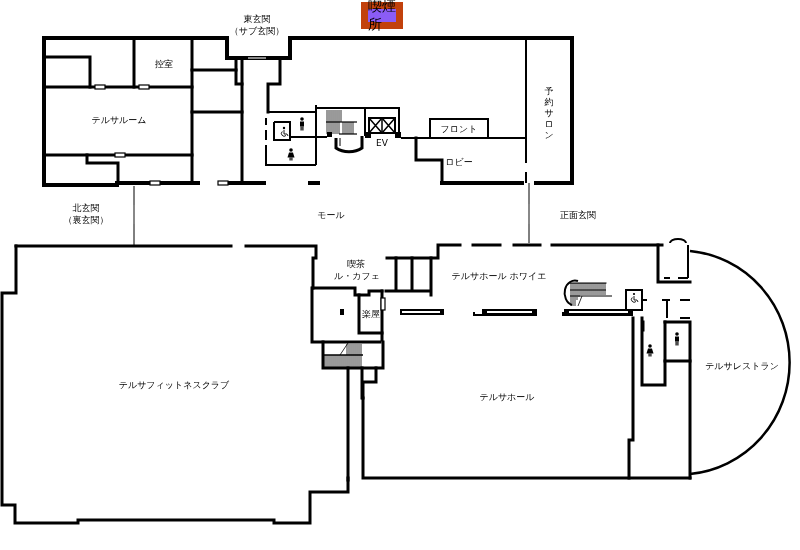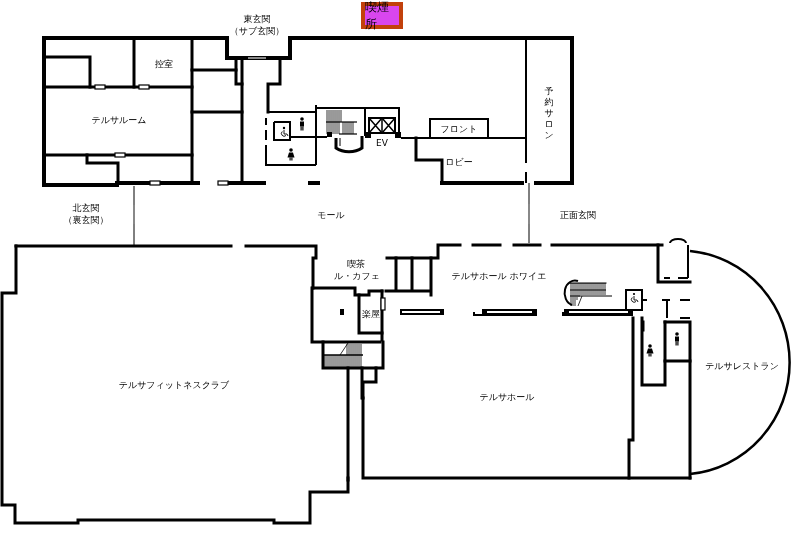--- a/index.html
+++ b/index.html
@@ -7,22 +7,22 @@
            font-family: "DejaVu Sans", sans-serif; }
     #plan { position: absolute; left: 0; top: 0; width: 800px; height: 550px; }
     .w  { stroke: #000; stroke-width: 3; fill: none; stroke-linecap: square; }
     .wt { stroke: #000; stroke-width: 4; fill: none; stroke-linecap: square; }
     .w2 { stroke: #000; stroke-width: 2; fill: none; }
     .w1 { stroke: #000; stroke-width: 1; fill: none; }
     .door { stroke: #888; stroke-width: 2; fill: none; }
     .lbl { font-size: 9px; fill: #000; text-anchor: middle; font-family: "DejaVu Sans", sans-serif; }
     .lblv { font-size: 9px; fill: #000; text-anchor: middle; font-family: "DejaVu Sans", sans-serif; }
     .smoke-box { position: absolute; left: 361px; top: 2px; width: 42px; height: 27px;
-                 border: 4px solid #c2410c; background: #d946ef; display: flex; align-items: center;
-                 justify-content: center; font-size: 12px; color: #000; box-sizing: border-box; }
+                 border: 7px solid #c2410c; background: #8b5cf6; display: flex; align-items: center;
+                 justify-content: center; font-size: 14px; color: #000; box-sizing: border-box; }
   </style>
 </head>
 <body>
 
 <div class="smoke-box">
   <span>喫煙所</span>
 </div>
 
 <svg id="plan" viewBox="0 0 800 550" xmlns="http://www.w3.org/2000/svg">
 

